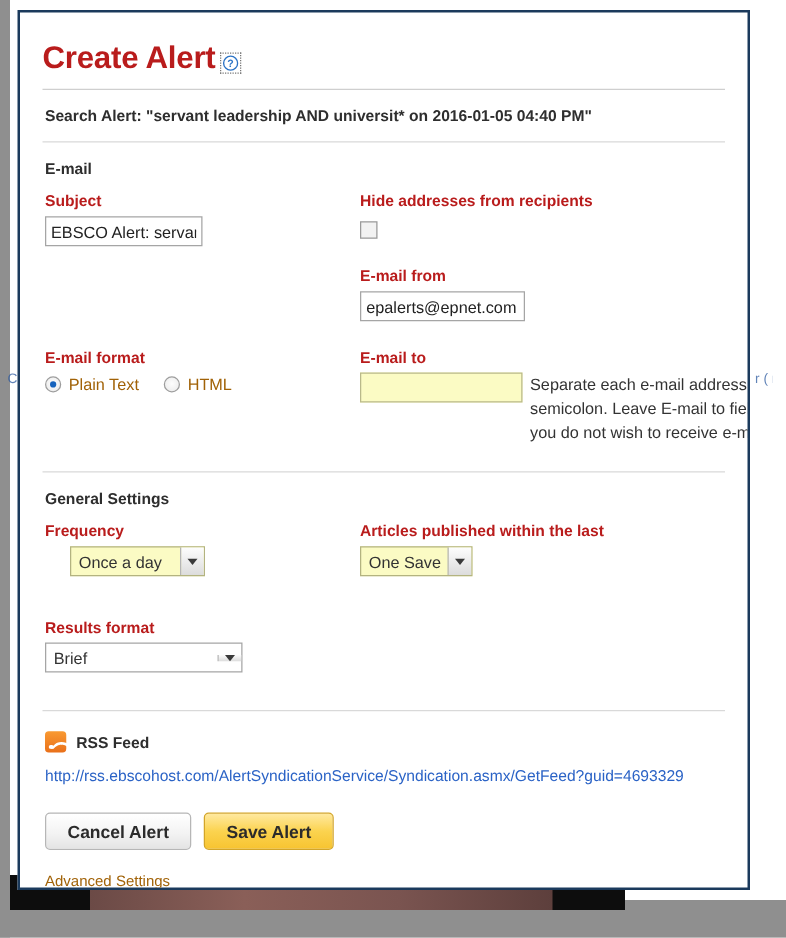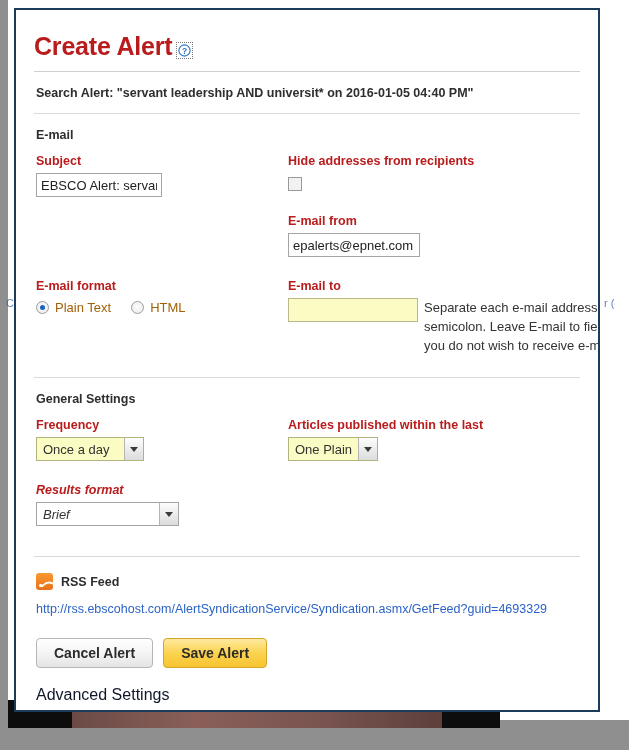--- a/index.html
+++ b/index.html
@@ -232,25 +232,25 @@
     align-items: center;
     justify-content: center;
     flex: 0 0 18px;
   }
   .arrow-tri {
     width: 0; height: 0;
     border-left: 4px solid transparent;
     border-right: 4px solid transparent;
     border-top: 5px solid #3a3a3a;
   }
-  #frequency-select { width: 108px; }
+  #frequency-select { width: 108px; margin-left: 20px; }
   #frequency-select .sel-val { width: 90px; }
   #published-select { width: 90px; }
   #published-select .sel-val { width: 72px; }
-  #results-format-select { width: 143px; }
+  #results-format-select { width: 158px; align-items: center; }
   #results-format-select .sel-val { width: 125px; }
 
   
   .rss-head {
     display: flex;
     align-items: center;
     gap: 8px;
     padding: 16px 0 0 0;
   }
   .rss-icon {
@@ -316,22 +316,22 @@
     color: #2b2b2b;
   }
   .btn-secondary {
     background: linear-gradient(180deg, #ffffff 0%, #f3f3f3 55%, #e4e4e4 100%);
     border: 1px solid #b6b6b6;
     color: #2b2b2b;
   }
   .adv-link {
     display: inline-block;
     padding: 18px 0 0 0;
-    font-size: 16px;
-    color: #0f172a;
+    font-size: 12px;
+    color: #a16207;
     text-decoration: none;
   }
 </style>
 </head>
 <body>
 
 <div id="page-backdrop"></div>
 <div class="bg-strip-left"></div>
 <div class="bg-text-col left">C E H S S n u D T H C n n u</div>
 <div class="bg-text-col right">r ( ro e e A in nl ol a</div>
@@ -405,29 +405,29 @@
         <div id="frequency-select" class="select yellow">
           <span class="sel-val">Once a day</span>
           <span class="sel-arrow">
               <span class="arrow-tri"></span>
             </span>
         </div>
       </div>
       <div class="col-right">
         <div class="field-label">Articles published within the last</div>
         <div id="published-select" class="select yellow">
-          <span class="sel-val">One Plain</span>
+          <span class="sel-val">One Save</span>
           <span class="sel-arrow">
               <span class="arrow-tri"></span>
             </span>
         </div>
       </div>
     </div>
 
-    <div style="margin-top:22px;font-style:italic;">
+    <div style="margin-top:34px;">
       <div class="field-label">Results format</div>
       <div id="results-format-select" class="select">
         <span class="sel-val">Brief</span>
         <span class="sel-arrow">
             <span class="arrow-tri"></span>
           </span>
       </div>
     </div>
   </div>
 

